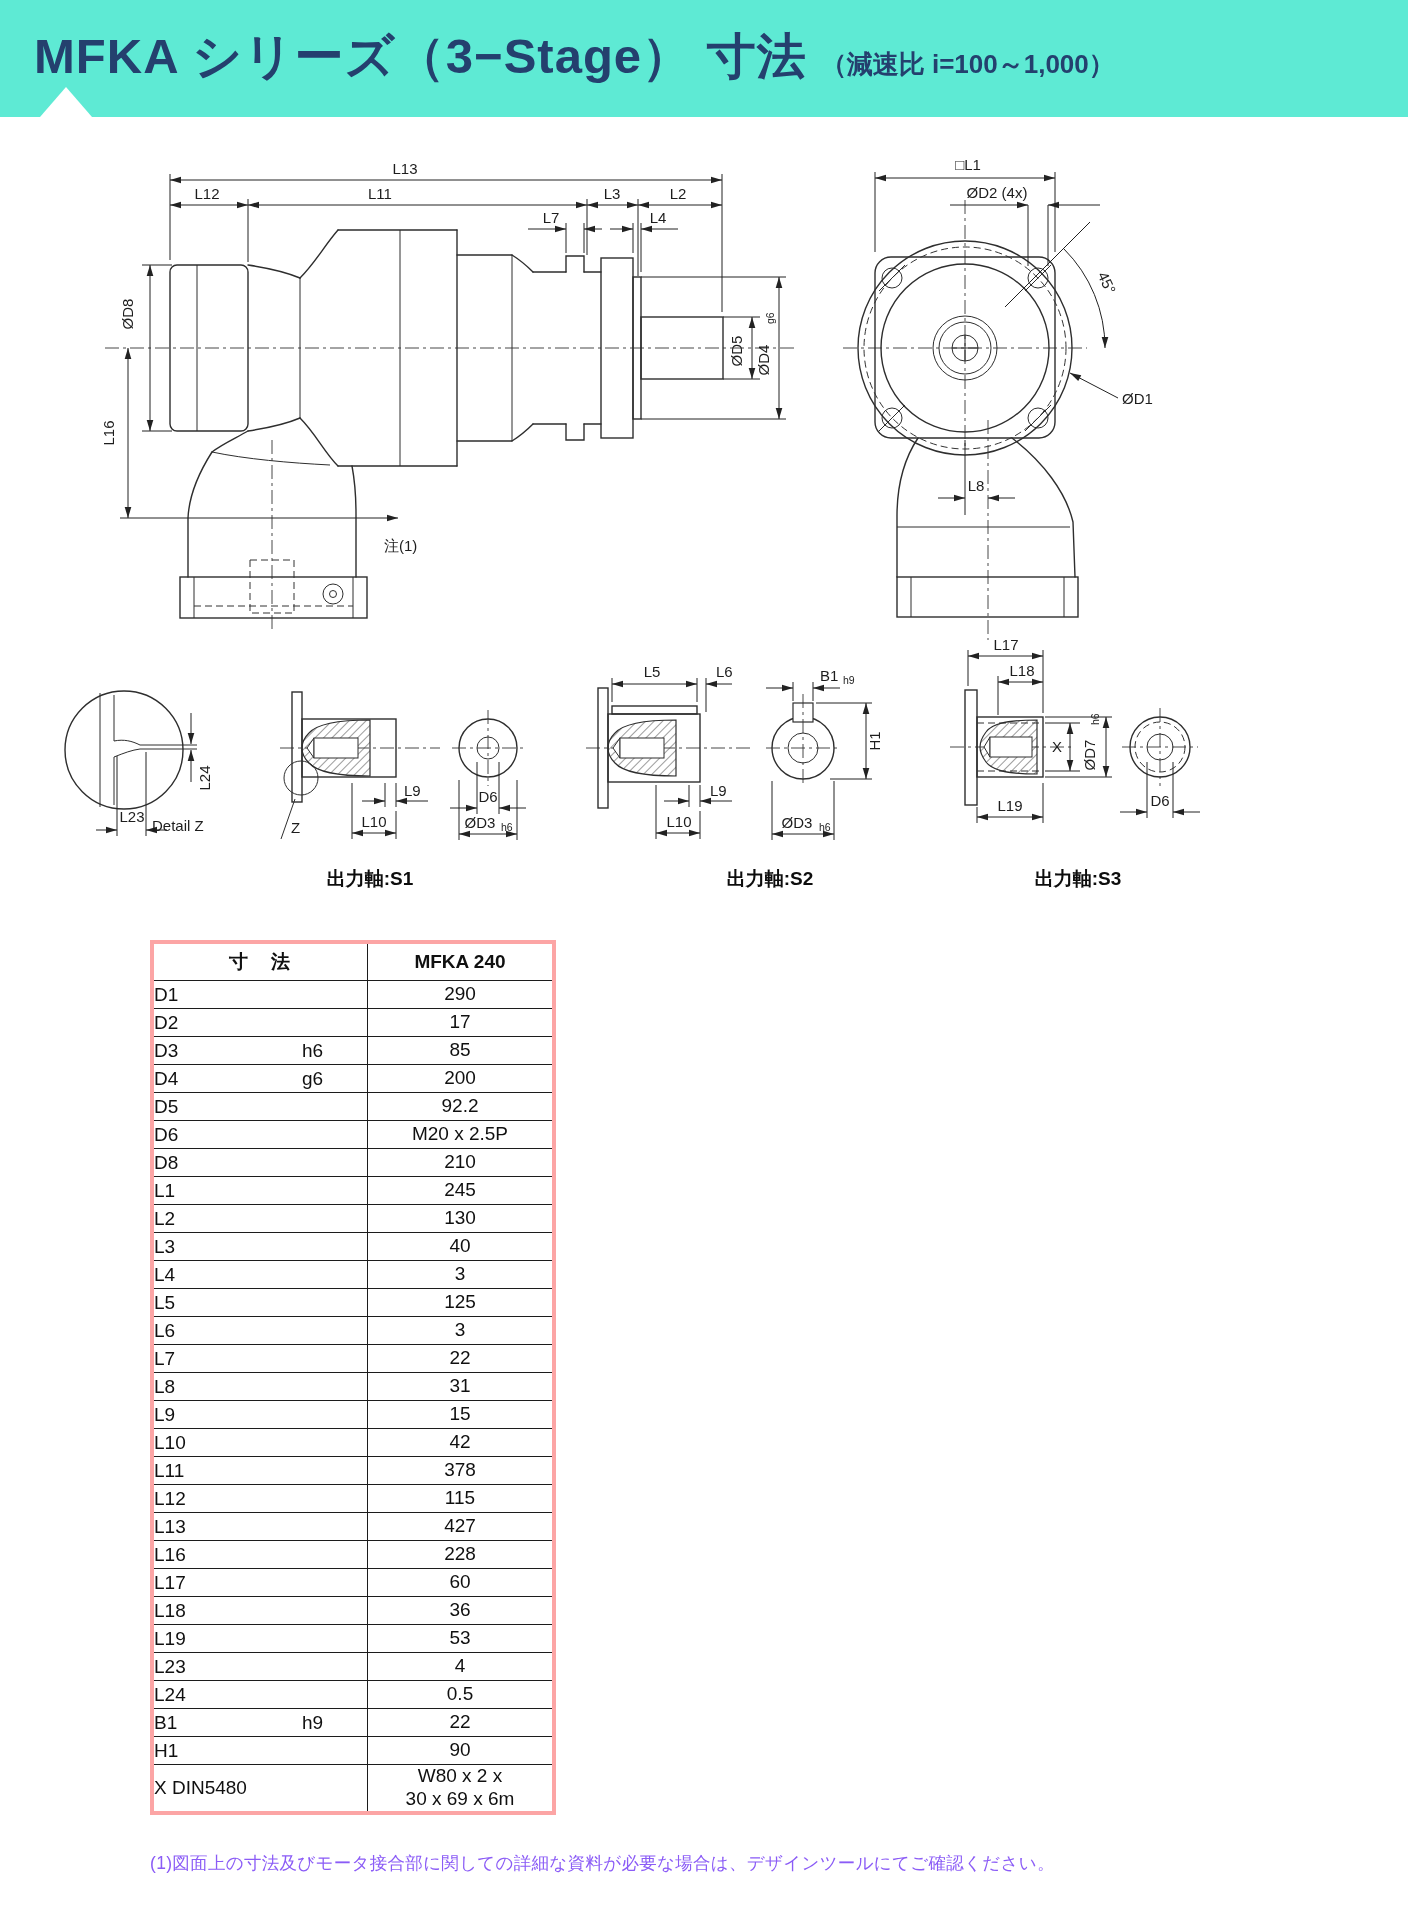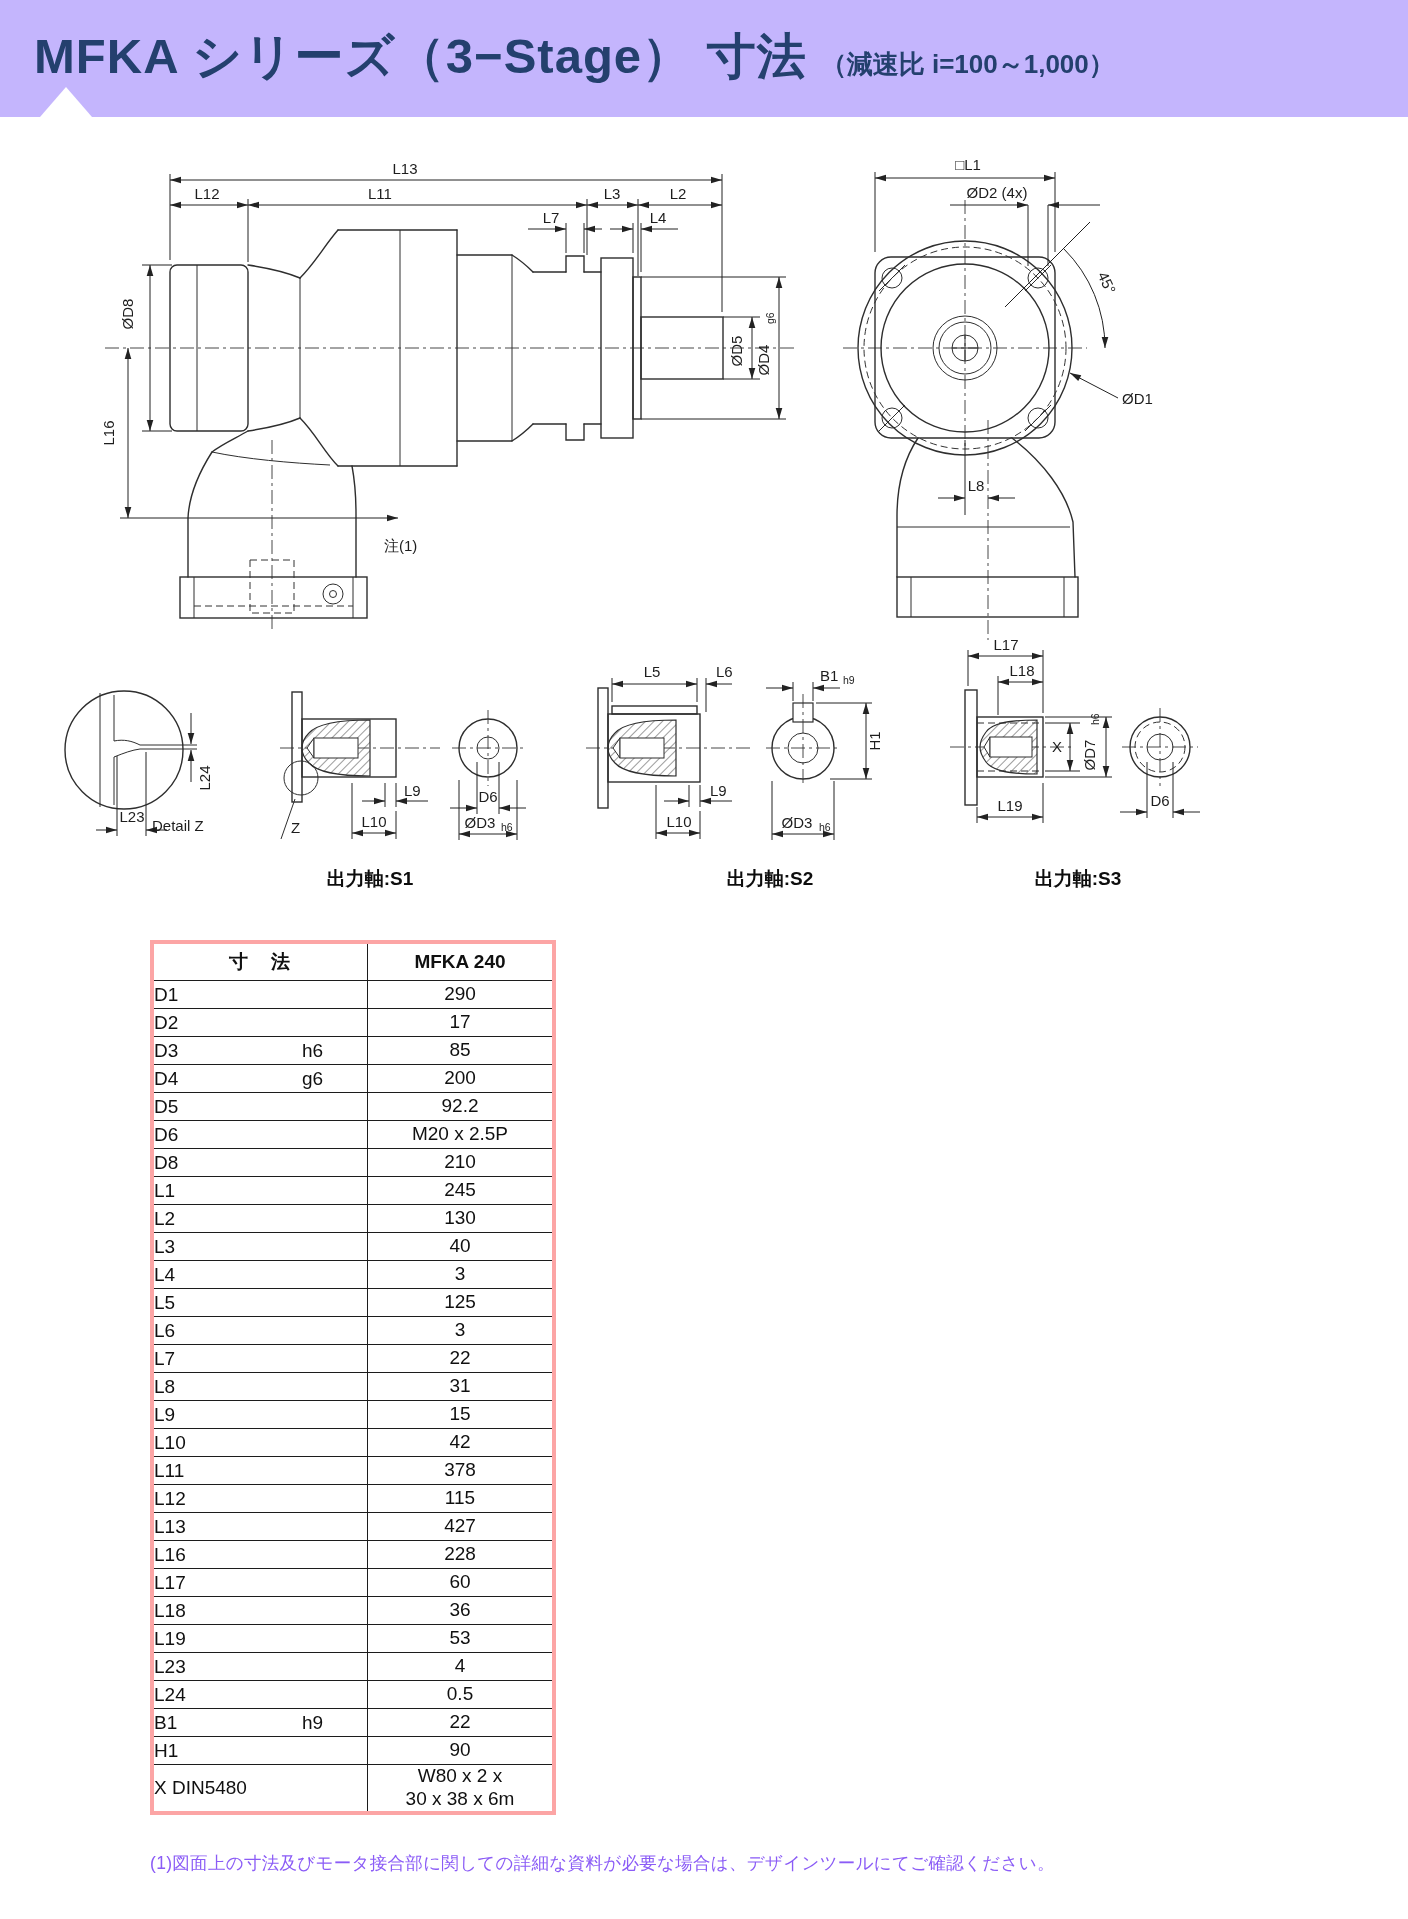--- a/index.html
+++ b/index.html
@@ -2,21 +2,21 @@
 <html><head>
 <meta charset="utf-8">
 <style>
   html,body{margin:0;padding:0;}
   body{
     width:1408px;height:1919px;position:relative;background:#ffffff;
     font-family:"Liberation Sans",sans-serif;color:#111;overflow:hidden;
   }
   .page-header{
     position:absolute;left:0;top:0;width:1408px;height:117px;
-    background:#c4b5fd;
+    background:#5eead4;
   }
   .title-wrap{position:absolute;left:34px;top:24px;white-space:nowrap;}
   .main-title{
     font-size:49px;font-weight:bold;color:#24406e;letter-spacing:1px;
   }
   .sub-title{
     font-size:26px;font-weight:bold;color:#24406e;margin-left:14px;
   }
   .header-notch{
     position:absolute;left:40px;bottom:0;width:0;height:0;
@@ -496,18 +496,18 @@
     <td class="c-label"><span>B1</span><span class="tol">h9</span></td>
     <td class="c-val">22</td>
   </tr>
       <tr>
     <td class="c-label"><span>H1</span><span class="tol"></span></td>
     <td class="c-val">90</td>
   </tr>
       <tr>
     <td class="c-label"><span>X DIN5480</span><span class="tol"></span></td>
     <td class="c-val">W80 x 2 x
-30 x 38 x 6m</td>
+30 x 69 x 6m</td>
   </tr>
     </tbody>
 </table>
 
 <div class="footnote">(1)図面上の寸法及びモータ接合部に関しての詳細な資料が必要な場合は、デザインツールにてご確認ください。</div>
 
 </body></html>

